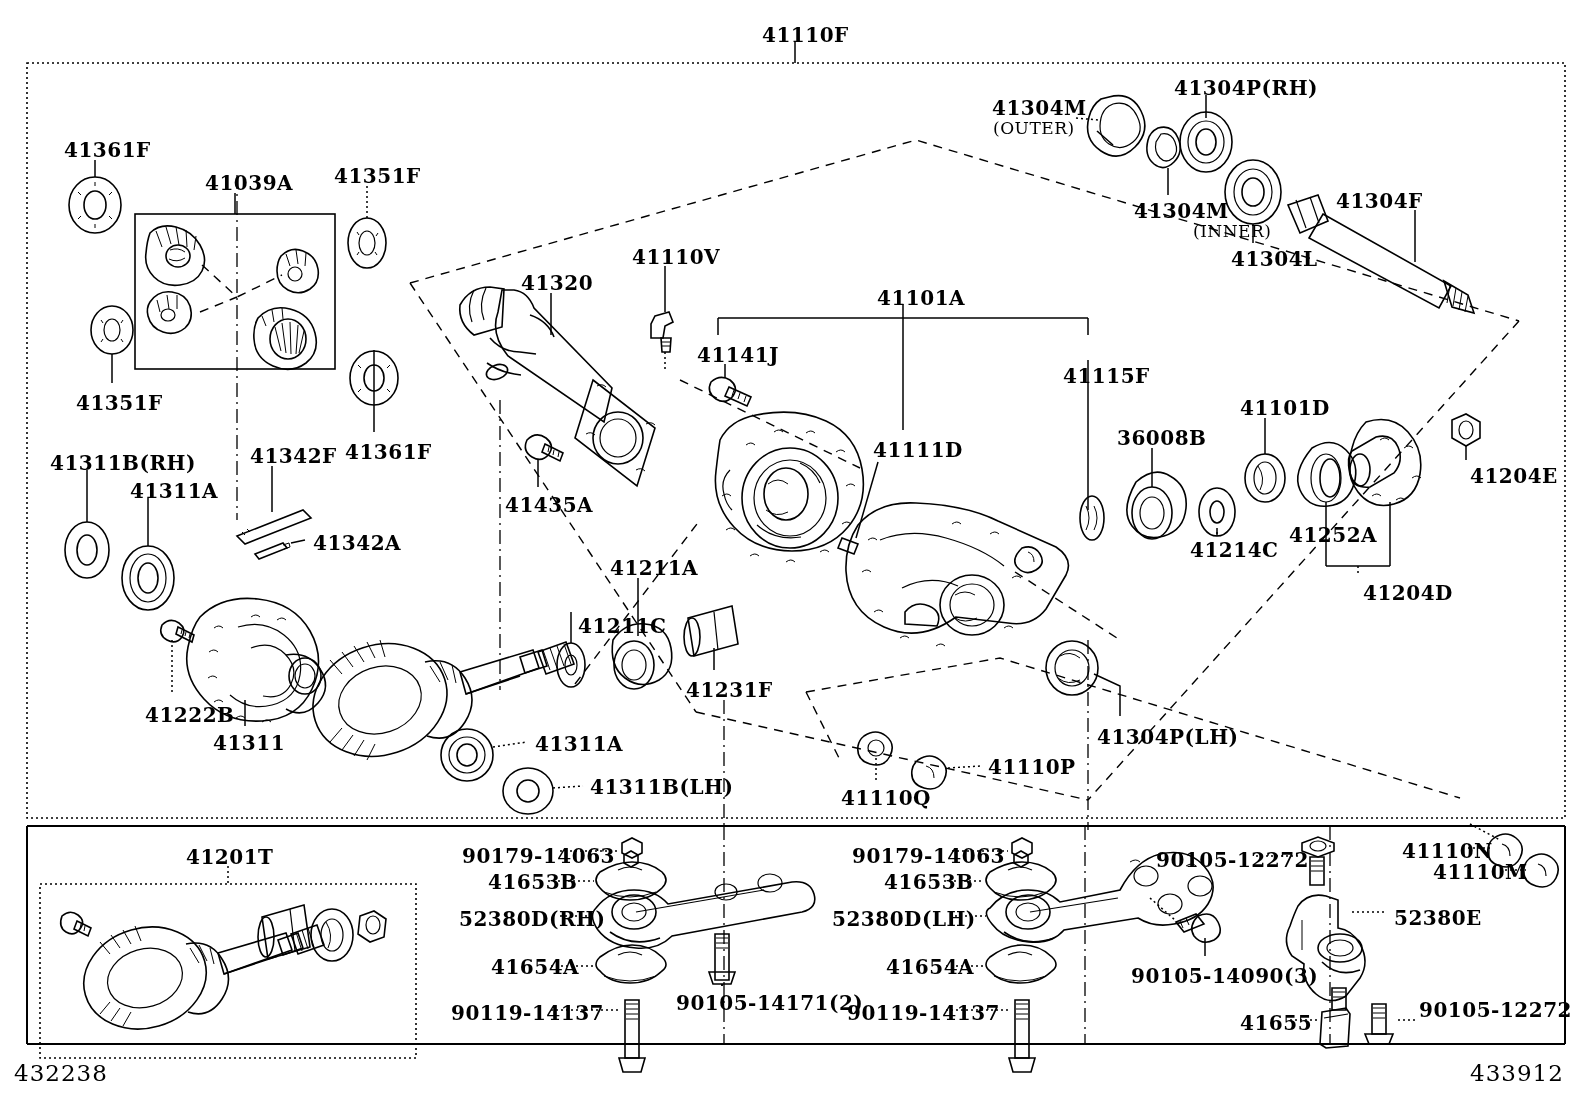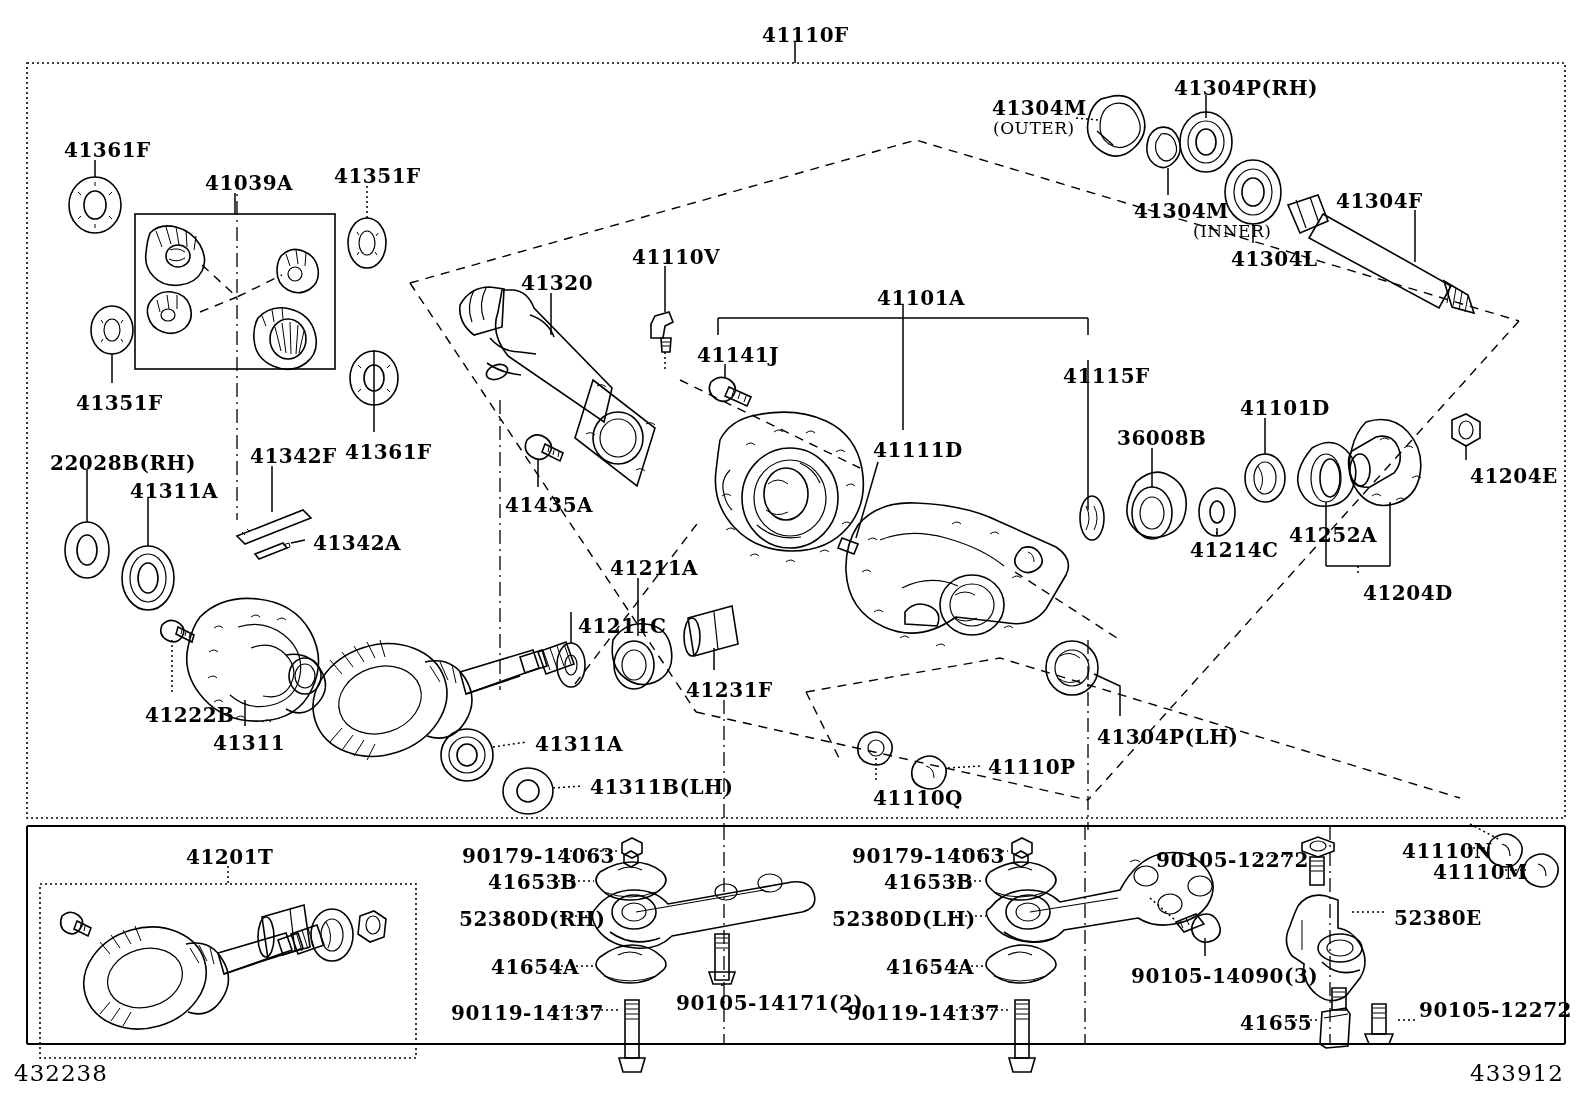--- a/index.html
+++ b/index.html
@@ -533,21 +533,21 @@
       <div class="lbl" style="left: 992px; top: 98px;">41304M</div>
       <div class="lbl sub" style="left: 993px; top: 120px;">(OUTER)</div>
       <div class="lbl" style="left: 1174px; top: 78px;">41304P(RH)</div>
       <div class="lbl" style="left: 1134px; top: 201px;">41304M</div>
       <div class="lbl sub" style="left: 1193px; top: 223px;">(INNER)</div>
       <div class="lbl" style="left: 1336px; top: 191px;">41304F</div>
       <div class="lbl" style="left: 1231px; top: 249px;">41304L</div>
       <div class="lbl" style="left: 76px; top: 393px;">41351F</div>
       <div class="lbl" style="left: 345px; top: 442px;">41361F</div>
       <div class="lbl" style="left: 250px; top: 446px;">41342F</div>
-      <div class="lbl" style="left: 50px; top: 453px;">22028B(RH)</div>
+      <div class="lbl" style="left: 50px; top: 453px;">41311B(RH)</div>
       <div class="lbl" style="left: 130px; top: 481px;">41311A</div>
       <div class="lbl" style="left: 313px; top: 533px;">41342A</div>
       <div class="lbl" style="left: 521px; top: 273px;">41320</div>
       <div class="lbl" style="left: 632px; top: 247px;">41110V</div>
       <div class="lbl" style="left: 877px; top: 288px;">41101A</div>
       <div class="lbl" style="left: 697px; top: 345px;">41141J</div>
       <div class="lbl" style="left: 1063px; top: 366px;">41115F</div>
       <div class="lbl" style="left: 873px; top: 440px;">41111D</div>
       <div class="lbl" style="left: 1117px; top: 428px;">36008B</div>
       <div class="lbl" style="left: 1240px; top: 398px;">41101D</div>
@@ -557,21 +557,21 @@
       <div class="lbl" style="left: 1322px; top: 583px; margin-left: 41px;">41204D</div>
       <div class="lbl" style="left: 505px; top: 495px;">41435A</div>
       <div class="lbl" style="left: 610px; top: 558px;">41211A</div>
       <div class="lbl" style="left: 542px; top: 616px; margin-left: 36px;">41211C</div>
       <div class="lbl" style="left: 686px; top: 680px;">41231F</div>
       <div class="lbl" style="left: 145px; top: 705px;">41222B</div>
       <div class="lbl" style="left: 213px; top: 733px;">41311</div>
       <div class="lbl" style="left: 535px; top: 734px;">41311A</div>
       <div class="lbl" style="left: 590px; top: 777px;">41311B(LH)</div>
       <div class="lbl" style="left: 1097px; top: 727px; text-align: center;">41304P(LH)</div>
-      <div class="lbl" style="left: 841px; top: 788px; margin-left: 32px;">41110Q</div>
+      <div class="lbl" style="left: 841px; top: 788px;">41110Q</div>
       <div class="lbl" style="left: 988px; top: 757px;">41110P</div>
       <div class="lbl" style="left: 186px; top: 847px;">41201T</div>
       <div class="lbl" style="left: 462px; top: 846px;">90179-14063</div>
       <div class="lbl" style="left: 488px; top: 872px;">41653B</div>
       <div class="lbl" style="left: 459px; top: 909px;">52380D(RH)</div>
       <div class="lbl" style="left: 491px; top: 957px;">41654A</div>
       <div class="lbl" style="left: 451px; top: 1003px;">90119-14137</div>
       <div class="lbl" style="left: 676px; top: 993px;">90105-14171(2)</div>
       <div class="lbl" style="left: 852px; top: 846px;">90179-14063</div>
       <div class="lbl" style="left: 884px; top: 872px;">41653B</div>

